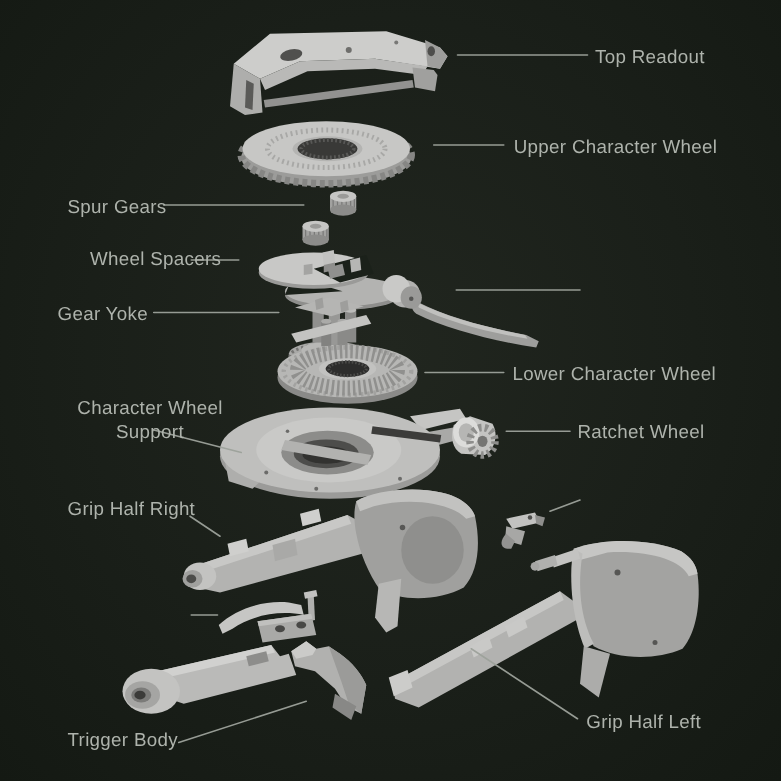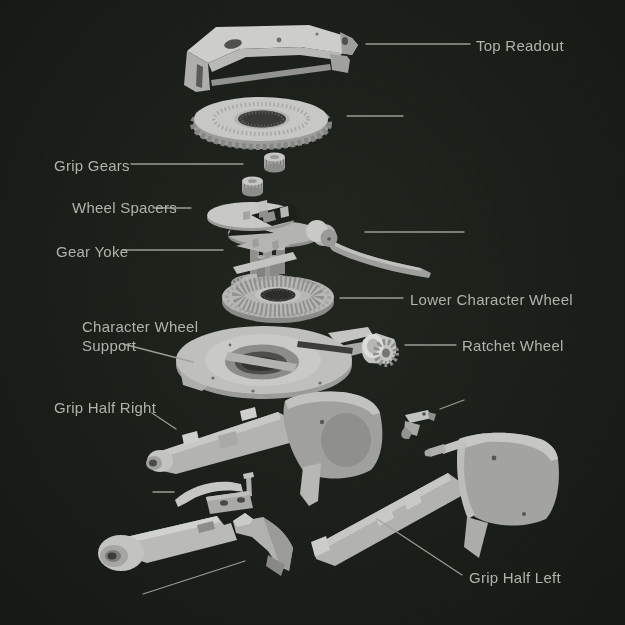--- a/index.html
+++ b/index.html
@@ -5,23 +5,23 @@
   html,body{margin:0;padding:0;background:#0e120d;}
   .stage{
     position:relative;width:625px;height:625px;overflow:hidden;
     background:radial-gradient(ellipse at 50% 45%, #21261f 0%, #1a1f19 55%, #141913 100%);
     font-family:"Liberation Sans","DejaVu Sans",sans-serif;
   }
   .stage svg{position:absolute;left:0;top:0;}
   .label{
     position:absolute;
     font-size:15px;line-height:19px;letter-spacing:.25px;
-    color:#aeb3ac;white-space:nowrap;
+    color:#aeb3ac;white-space:nowrap;text-align:center;
   }
-  .label.wrap{white-space:normal;width:132px;margin-left:28px;}
+  .label.wrap{white-space:normal;width:132px;}
 </style>
 </head>
 <body>
 
 <div class="stage">
 
 <svg width="625" height="625" viewBox="0 0 625 625">
 
   <g>
     <path d="M187,51 L216,27 L309,25 L352,38 L358,45 L352,55 L300,47 L240,49 L208,63 Z" fill="#cdcdcb"></path>
@@ -217,21 +217,23 @@
     <path d="M405,345 H456"></path>
     <path d="M152,413 L176,429"></path>
     <path d="M440,409 L464,400"></path>
     <path d="M153,492 H174"></path>
     <path d="M377,519 L462,575"></path>
     <path d="M143,594 L245,561"></path>
   </g>
 </svg>
 
   <div class="label" style="left:476px;top:36px">Top Readout</div>
-  <div class="label" style="left:54px;top:156px">Grip Gears</div>
+  <div class="label" style="left:411px;top:108px">Upper Character Wheel</div>
+  <div class="label" style="left:54px;top:156px">Spur Gears</div>
   <div class="label" style="left:72px;top:198px">Wheel Spacers</div>
-  <div class="label" style="left:56px;top:242px">Gear Yoke</div>
+  <div class="label" style="left:46px;top:242px">Gear Yoke</div>
   <div class="label" style="left:410px;top:290px">Lower Character Wheel</div>
   <div class="label wrap" style="left:54px;top:317px">Character Wheel Support</div>
   <div class="label" style="left:54px;top:398px">Grip Half Right</div>
   <div class="label" style="left:462px;top:336px">Ratchet Wheel</div>
   <div class="label" style="left:469px;top:568px">Grip Half Left</div>
+  <div class="label" style="left:54px;top:583px">Trigger Body</div>
 </div>
 
 </body></html>

